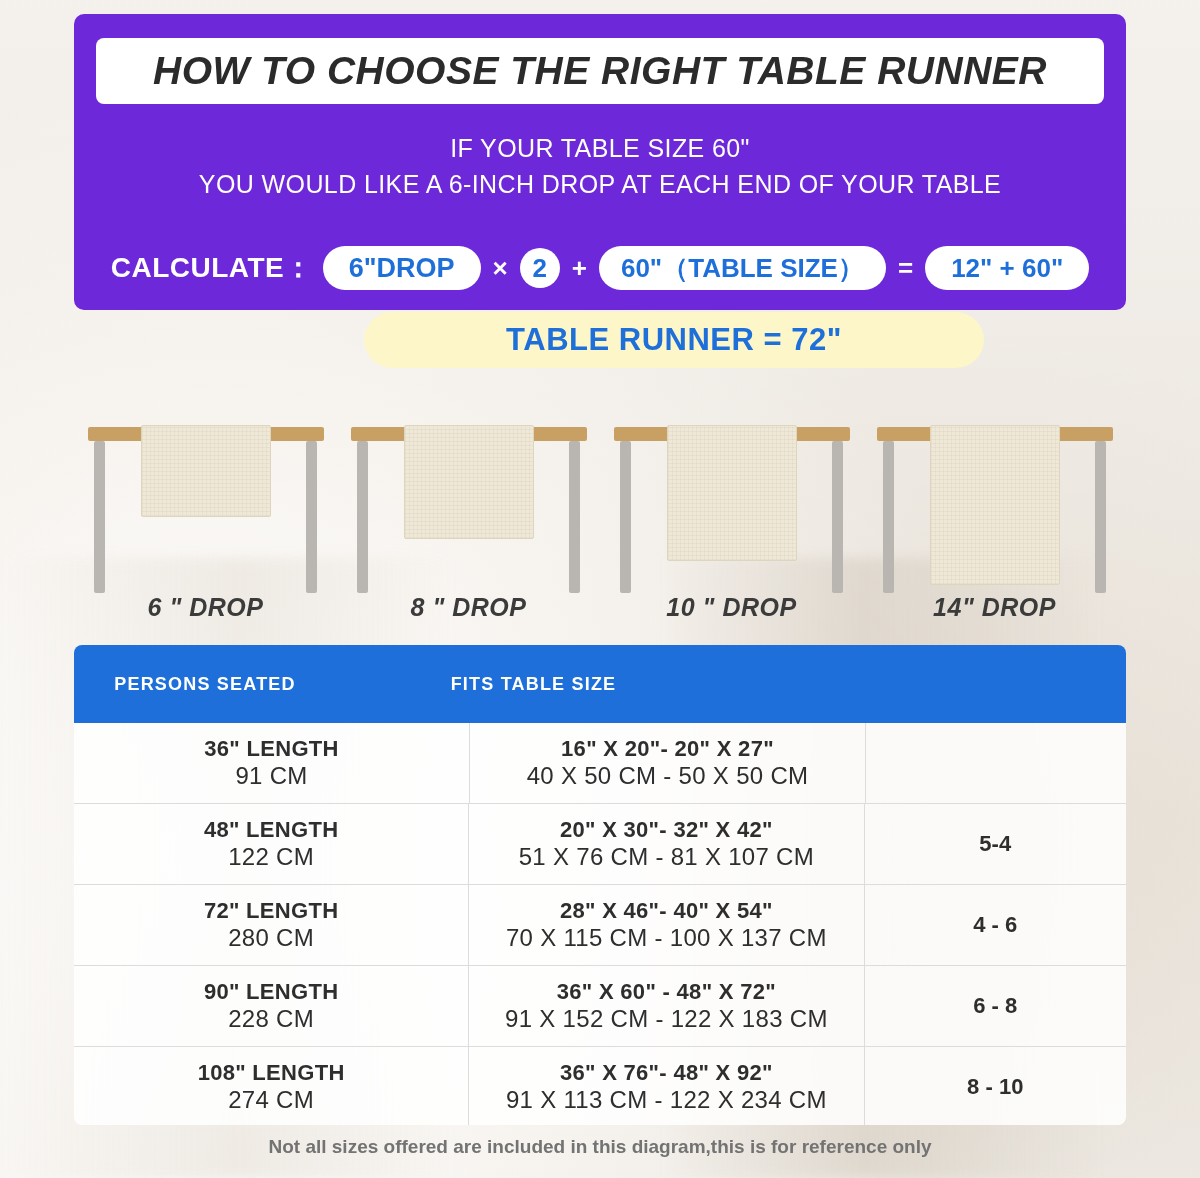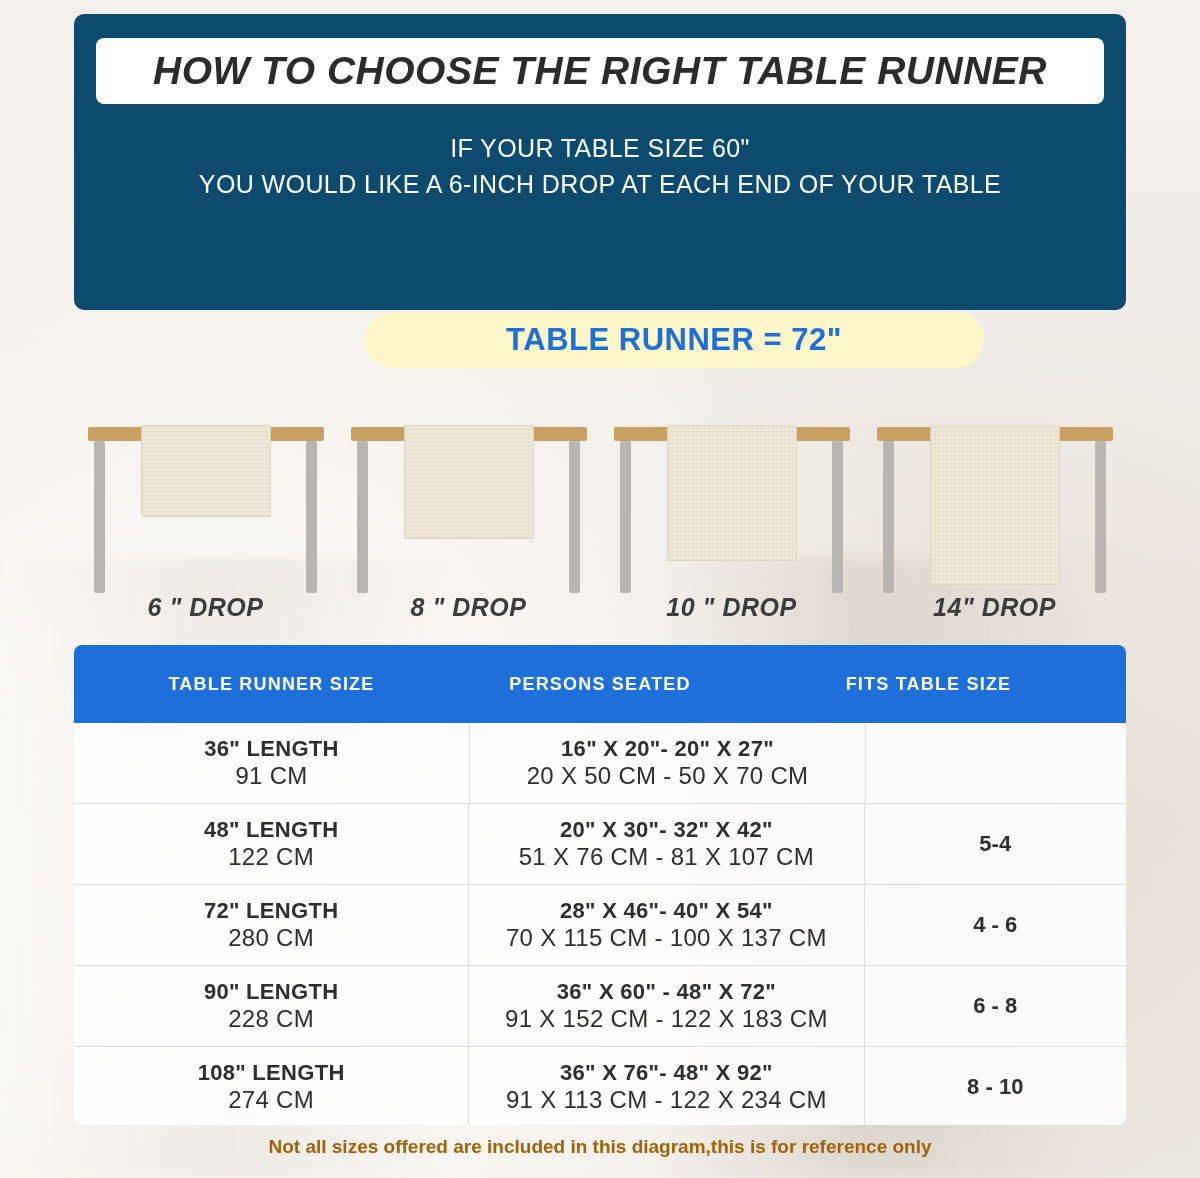--- a/index.html
+++ b/index.html
@@ -43,21 +43,21 @@
     height: 1178px;
   }
 
   
   .calc-panel {
     position: absolute;
     left: 74px;
     top: 14px;
     width: 1052px;
     height: 296px;
-    background: #0c4a6e;
+    background: #6d28d9;
     border-radius: 10px;
   }
   .title-pill {
     position: absolute;
     left: 22px;
     top: 24px;
     width: 1008px;
     height: 66px;
     background: #ffffff;
     border-radius: 8px;
@@ -251,40 +251,50 @@
   .td.persons { font-size: 22px; font-weight: bold; }
   .cell-sep { border-right: 1px solid #dcdcdc; }
 
   .footnote {
     position: absolute;
     left: 74px;
     top: 1136px;
     width: 1052px;
     text-align: center;
     font-size: 19px;
-    color: #a16207;
+    color: #737373;
     font-weight: bold;
   }
 </style>
 </head>
 <body>
 
 <div class="bg-wash"></div>
 
 <div class="page">
 
   <div class="calc-panel">
 
     <div class="title-pill">
       <span>HOW TO CHOOSE THE RIGHT TABLE RUNNER</span>
     </div>
 
     <div class="subline one">IF YOUR TABLE SIZE 60"</div>
     <div class="subline two">YOU WOULD LIKE A 6-INCH DROP AT EACH END OF YOUR TABLE</div>
 
+    <div class="calc-row">
+      <div class="calc-label">CALCULATE：</div>
+      <div class="white-pill pill-drop">6"DROP</div>
+      <div class="op">×</div>
+      <div class="white-pill pill-two">2</div>
+      <div class="op">+</div>
+      <div class="white-pill pill-table">60"（TABLE SIZE）</div>
+      <div class="op">=</div>
+      <div class="white-pill pill-result">12" + 60"</div>
+    </div>
 
     <div class="result-pill">
       <span>TABLE RUNNER = 72"</span>
     </div>
   </div>
 
   <div class="drops">
 
     <div class="drop-cell" style="left:0px;">
       <div class="table-top"></div>
@@ -314,33 +324,32 @@
       <div class="table-top"></div>
       <div class="leg left"></div>
       <div class="leg right"></div>
       <div class="runner" id="runner-3" style="height: 158px;"></div>
       <div class="drop-label">14" DROP</div>
     </div>
   </div>
 
   <div class="size-table">
     <div class="thead">
-      <div class="th col1">TABLE RUNNER SIZE</div>
       <div class="th col3">PERSONS SEATED</div>
       <div class="th col2">FITS TABLE SIZE</div>
     </div>
 
     <div class="trow">
       <div class="td col1 cell-sep">
         <div class="l1">36" LENGTH</div>
         <div class="l2">91 CM</div>
       </div>
       <div class="td col2 cell-sep">
         <div class="l1">16" X 20"- 20" X 27"</div>
-        <div class="l2">20 X 50 CM - 50 X 70 CM</div>
+        <div class="l2">40 X 50 CM - 50 X 50 CM</div>
       </div>
     </div>
 
     <div class="trow">
       <div class="td col1 cell-sep">
         <div class="l1">48" LENGTH</div>
         <div class="l2">122 CM</div>
       </div>
       <div class="td col2 cell-sep">
         <div class="l1">20" X 30"- 32" X 42"</div>

